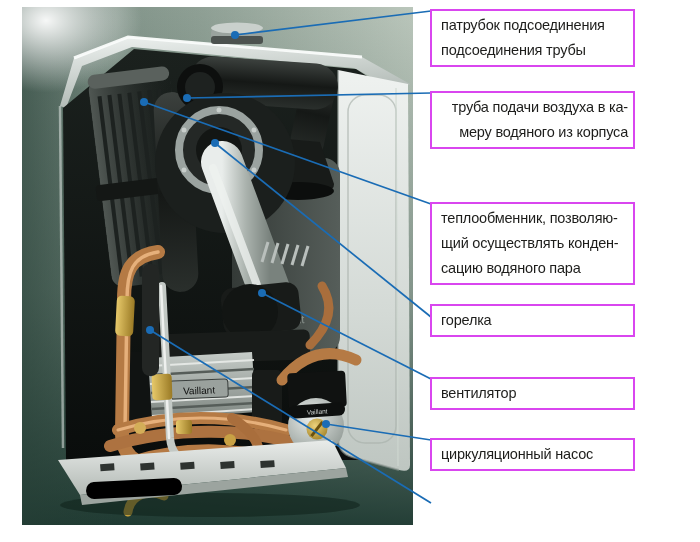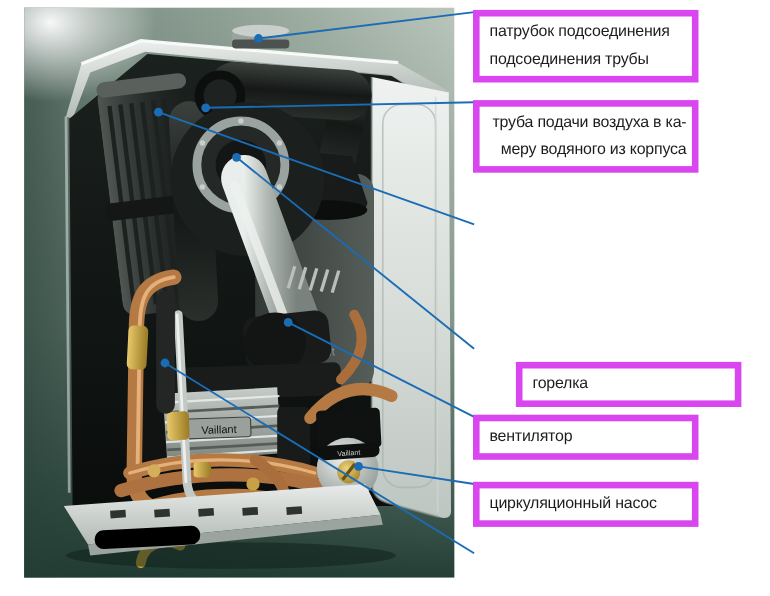--- a/index.html
+++ b/index.html
@@ -1,24 +1,24 @@
 <!DOCTYPE html>
 <html><head>
 <meta charset="utf-8">
 <style>
   html,body{margin:0;padding:0;background:#fff;}
   .screen{position:relative;width:700px;height:542px;background:#ffffff;overflow:hidden;
           font-family:"Liberation Sans",sans-serif;}
   .art{position:absolute;left:0;top:0;width:700px;height:542px;}
   .label{position:absolute;left:430px;width:205px;box-sizing:border-box;
-         background:#ffffff;border:6px solid #d946ef;
+         background:#ffffff;border:2px solid #d946ef;
          padding:2px 5px 2px 9px;color:#1d1d1b;
          font-size:14.5px;line-height:25px;letter-spacing:-0.2px;}
   .label .ln{white-space:nowrap;}
-  .l1{top:9px;}  .l2{top:91px;text-align:right;}  .l3{top:202px;} .l4{top:329px;margin-left:39px;}
+  .l1{top:9px;}  .l2{top:91px;text-align:right;}  .l3{top:202px;} .l4{top:304px;}
   .l5{top:377px;}.l6{top:438px;} .l7{top:501px;}
 </style>
 </head>
 <body>
 
 <div class="screen">
 
   <svg class="art" viewBox="0 0 700 542">
     <defs>
       <linearGradient id="wallG" x1="0" y1="0" x2="1" y2="0">
@@ -272,20 +272,25 @@
   </svg>
 
   <div class="label l1">
     <div class="ln">патрубок подсоединения</div>
     <div class="ln">подсоединения трубы</div>
   </div>
   <div class="label l2">
     <div class="ln">труба подачи воздуха в ка-</div>
     <div class="ln">меру водяного из корпуса</div>
   </div>
+  <div class="label l3">
+    <div class="ln">теплообменник, позволяю-</div>
+    <div class="ln">щий осуществлять конден-</div>
+    <div class="ln">сацию водяного пара</div>
+  </div>
   <div class="label l4">
     <div class="ln">горелка</div>
   </div>
   <div class="label l5">
     <div class="ln">вентилятор</div>
   </div>
   <div class="label l6">
     <div class="ln">циркуляционный насос</div>
   </div>
 

